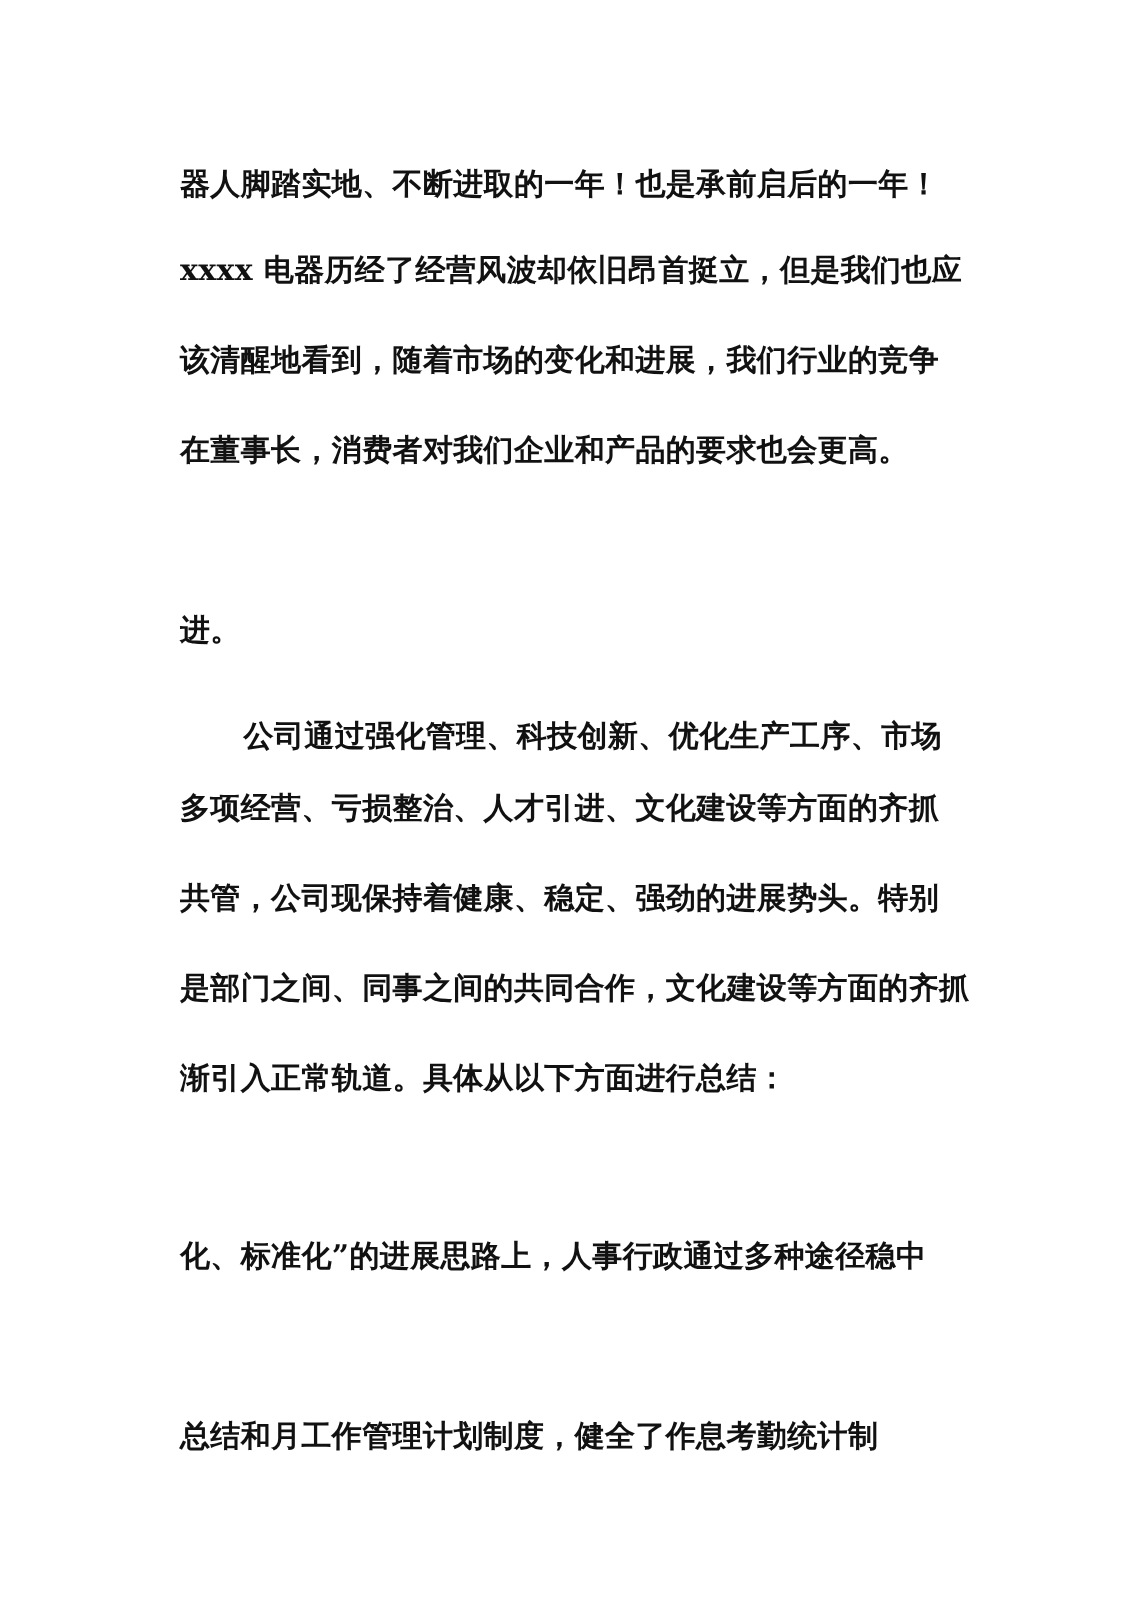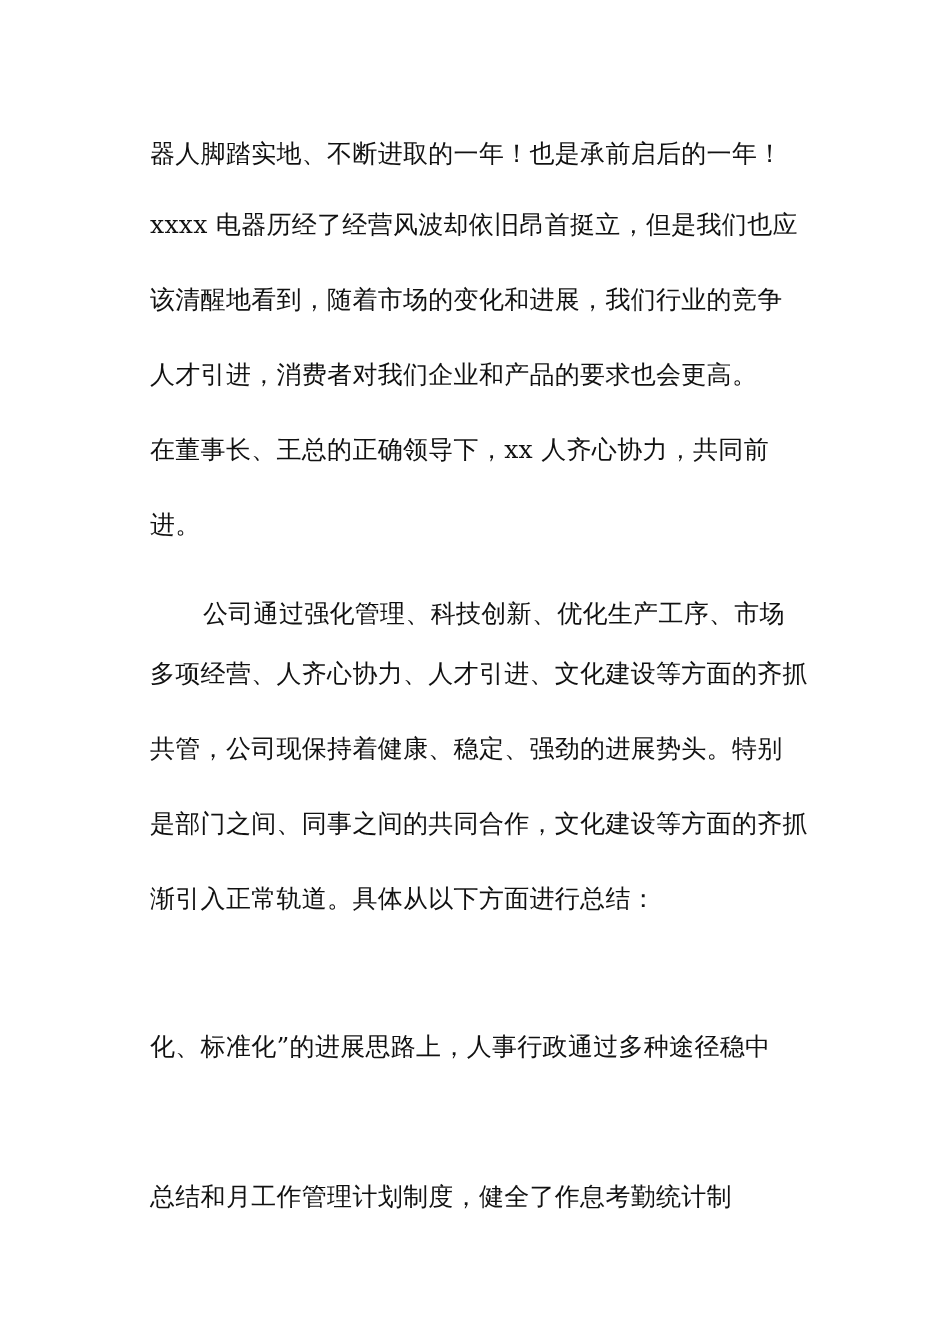--- a/index.html
+++ b/index.html
@@ -13,41 +13,41 @@
     position: relative;
     overflow: hidden;
     font-family: "DejaVu Serif", "Liberation Serif", serif;
     color: #111111;
   }
   .page {
     position: absolute;
     left: 0; top: 0;
     width: 950px;
     height: 1084px;
+    font-weight: bold;
   }
   .line {
     position: absolute;
     left: 150px;
     font-size: 25px;
     line-height: 30px;
     white-space: nowrap;
     letter-spacing: 0.3px;
   }
   .indent { left: 203px; margin-top: 15px; }
 </style>
 </head>
 <body>
 
 <div class="page">
   <div class="line" style="top:139px">器人脚踏实地、不断进取的一年！也是承前启后的一年！</div>
   <div class="line" style="top:285px">该清醒地看到，随着市场的变化和进展，我们行业的竞争</div>
   <div class="line" style="top:210px">xxxx 电器历经了经营风波却依旧昂首挺立，但是我们也应</div>
-  <div class="line" style="top:360px">人才引进，消费者对我们企业和产品的要求也会更高。</div>
-  <div class="line" style="top:435px">在董事长、王总的正确领导下，xx 人齐心协力，共同前</div>
+  <div class="line" style="top:360px">在董事长，消费者对我们企业和产品的要求也会更高。</div>
   <div class="line" style="top:510px">进。</div>
   <div class="line indent" style="top:584px">公司通过强化管理、科技创新、优化生产工序、市场</div>
-  <div class="line" style="top:659px">多项经营、人齐心协力、人才引进、文化建设等方面的齐抓</div>
+  <div class="line" style="top:659px">多项经营、亏损整治、人才引进、文化建设等方面的齐抓</div>
   <div class="line" style="top:734px">共管，公司现保持着健康、稳定、强劲的进展势头。特别</div>
   <div class="line" style="top:809px">是部门之间、同事之间的共同合作，文化建设等方面的齐抓</div>
   <div class="line" style="top:884px">渐引入正常轨道。具体从以下方面进行总结：</div>
   <div class="line" style="top:1032px">化、标准化”的进展思路上，人事行政通过多种途径稳中</div>
   <div class="line" style="top:1182px">总结和月工作管理计划制度，健全了作息考勤统计制</div>
 </div>
 
 </body></html>

